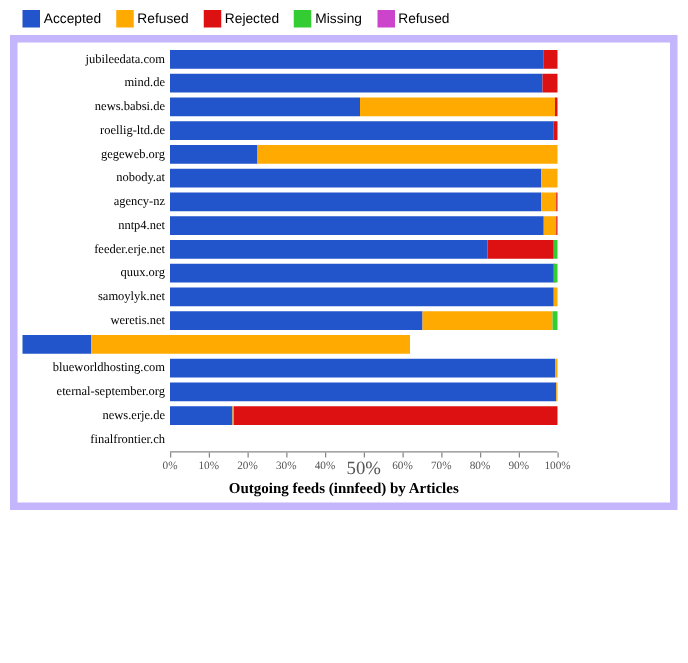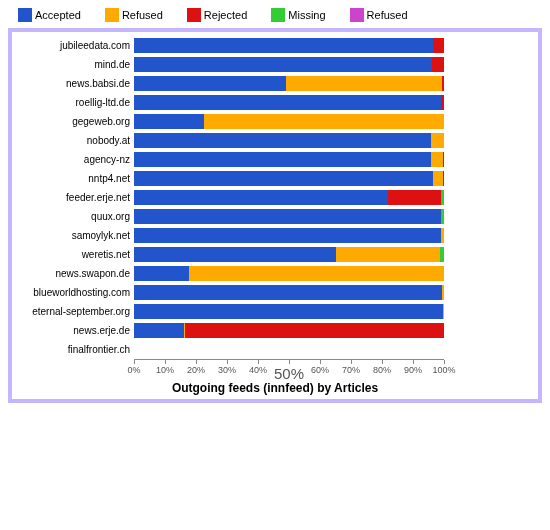--- a/index.html
+++ b/index.html
@@ -1,18 +1,18 @@
 <!DOCTYPE html>
 <html><head>
   <meta charset="utf-8">
   <style>
     * { box-sizing: border-box; margin: 0; padding: 0; }
     body { background: #fff; font-family: Arial, sans-serif; font-size: 11px; width: 550px; height: 530px; overflow: hidden; }
     .chart-container { width: 550px; height: 530px; padding: 8px; }
-    .legend { display: flex; flex-wrap: wrap; gap: 4px 24px; margin-bottom: 6px; padding-left: 10px; }
+    .legend { display: flex; flex-wrap: wrap; gap: 4px 12px; margin-bottom: 6px; padding-left: 10px; }
     .legend-item { display: flex; align-items: center; gap: 3px; }
     .legend-color { width: 14px; height: 14px; display: inline-block; }
     .legend-label { font-size: 11px; }
     .chart-area { display: flex; flex-direction: column; gap: 0; }
     .row { display: flex; align-items: center; height: 19px; }
     .row-label { width: 118px; text-align: right; padding-right: 4px; font-size: 10px; white-space: nowrap; overflow: hidden; flex-shrink: 0; }
     .bar-container { flex: 1; height: 15px; display: flex; position: relative; background: #fff; }
     .bar-segment { height: 100%; }
     .x-axis { position: relative; margin-left: 118px; height: 18px; border-top: 1px solid #888; }
     .x-axis-title { text-align: center; font-size: 12px; font-weight: bold; margin-top: 2px; }
@@ -38,21 +38,21 @@
       <div class="legend-item">
         <span class="legend-color" style="background:#33cc33;"></span>
         <span class="legend-label">Missing</span>
       </div>
       <div class="legend-item">
         <span class="legend-color" style="background:#cc44cc;"></span>
         <span class="legend-label">Refused</span>
       </div>
     </div>
 
-  <div class="chart-body" style="margin-left:0; border: 4px solid #c4b5fd; padding: 4px 4px 4px 4px;">
+  <div class="chart-body" style="margin-left:0; border: 6px solid #c4b5fd; padding: 4px 4px 4px 4px; font-family: Liberation Serif, serif;">
     <div class="chart-area" id="chart-rows">
     <div class="row">
           <div class="row-label">jubileedata.com</div>
           <div class="bar-container" style="width: 310px; flex-shrink: 0; position: relative;">
             <div class="bar-segment" style="background: rgb(34, 85, 204); width: 298.84px;"></div>
             <div class="bar-segment" style="background: rgb(221, 17, 17); width: 11.16px;"></div>
           </div>
         </div>
         <div class="row">
           <div class="row-label">mind.de</div>
@@ -131,21 +131,20 @@
         </div>
         <div class="row">
           <div class="row-label">weretis.net</div>
           <div class="bar-container" style="width: 310px; flex-shrink: 0; position: relative;">
             <div class="bar-segment" style="background: rgb(34, 85, 204); width: 201.5px;"></div>
             <div class="bar-segment" style="background: rgb(255, 170, 0); width: 104.47px;"></div>
             <div class="bar-segment" style="background: rgb(51, 204, 51); width: 4.03px;"></div>
           </div>
         </div>
         <div class="row">
-          <div class="row-label">news.swapon.de</div>
           <div class="bar-container" style="width: 310px; flex-shrink: 0; position: relative;">
             <div class="bar-segment" style="background: rgb(34, 85, 204); width: 55.18px;"></div>
             <div class="bar-segment" style="background: rgb(255, 170, 0); width: 254.82px;"></div>
           </div>
         </div>
         <div class="row">
           <div class="row-label">blueworldhosting.com</div>
           <div class="bar-container" style="width: 310px; flex-shrink: 0; position: relative;">
             <div class="bar-segment" style="background: rgb(34, 85, 204); width: 307.83px;"></div>
             <div class="bar-segment" style="background: rgb(255, 170, 0); width: 2.17px;"></div>

